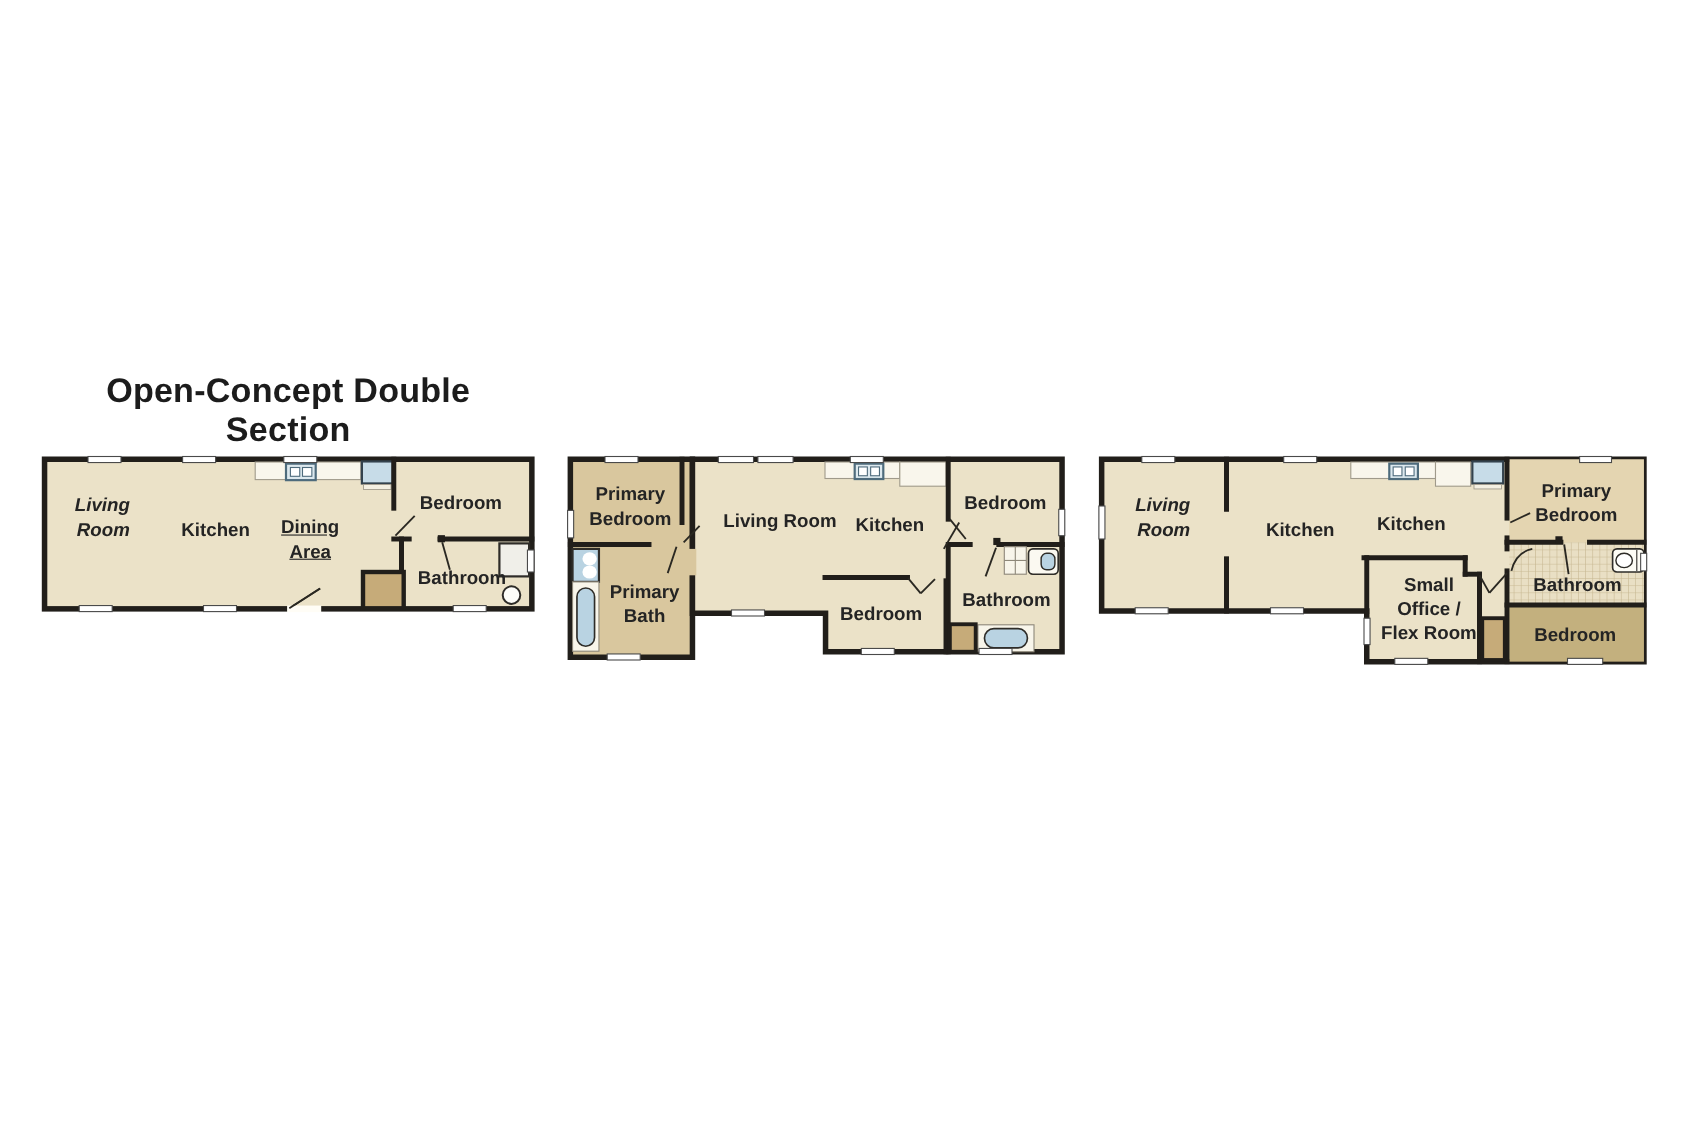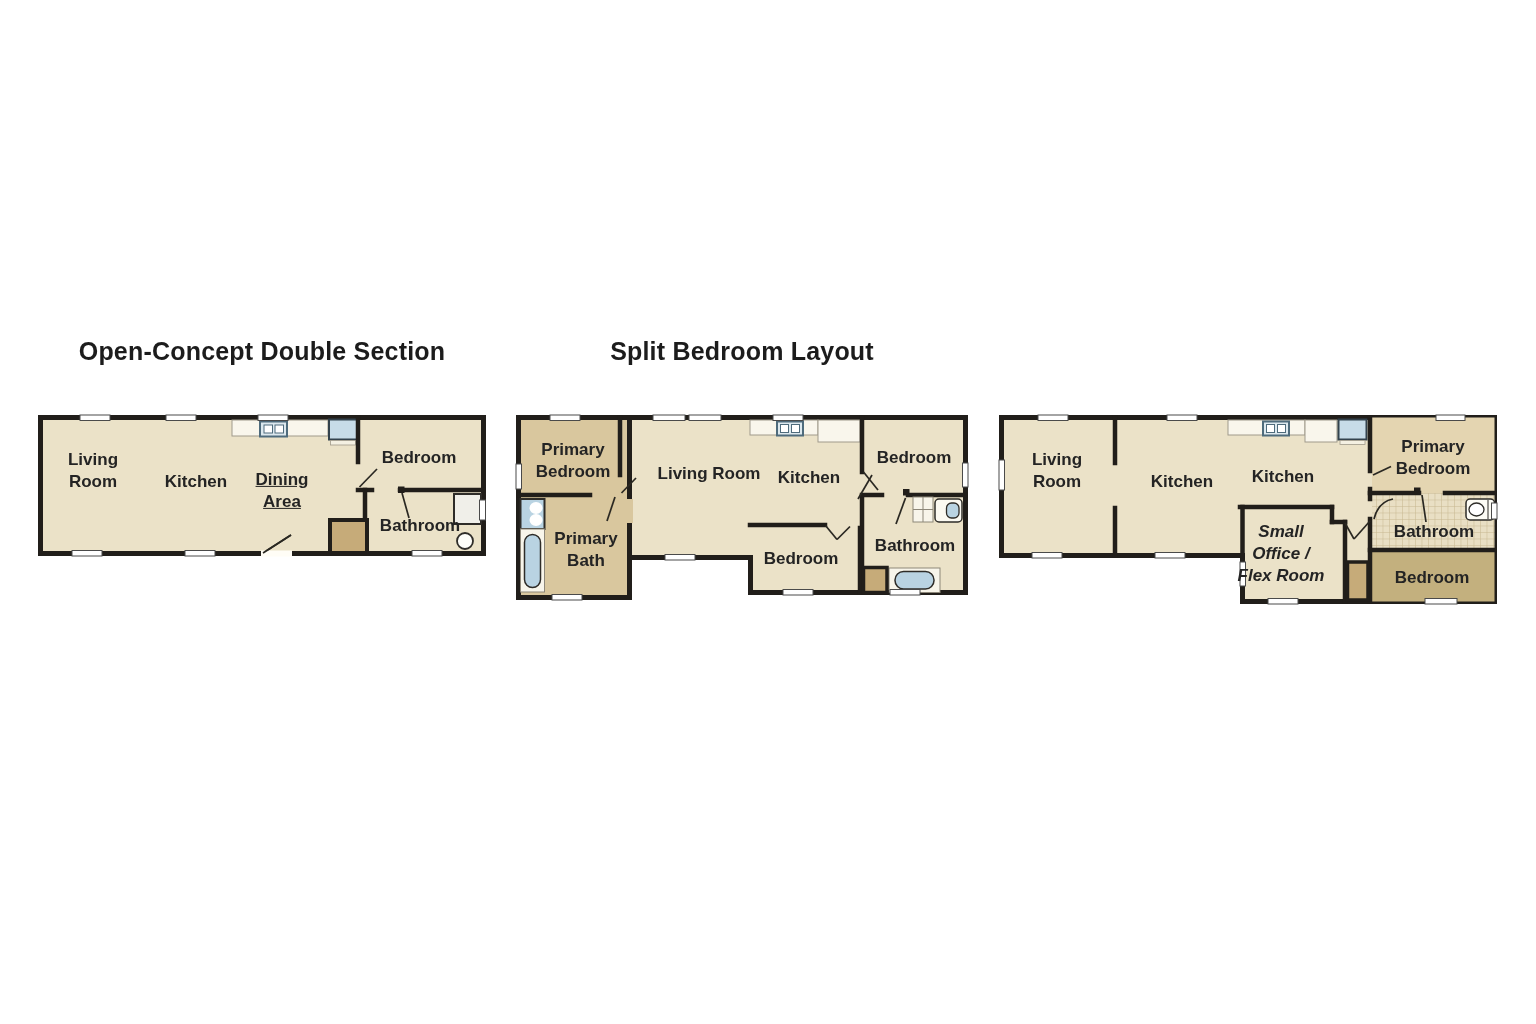--- a/index.html
+++ b/index.html
@@ -1,25 +1,25 @@
 <!DOCTYPE html>
 <html><head>
 <meta charset="utf-8">
 <style>
   html,body{margin:0;padding:0;background:#ffffff;}
   body{width:1536px;height:1024px;font-family:"Liberation Sans",sans-serif;}
   .stage{position:relative;width:1536px;height:1024px;background:#ffffff;overflow:hidden;}
   .plan{position:absolute;top:337px;}
   .plan-title{position:absolute;top:0;left:0;width:100%;margin:0;text-align:center;
-    font-size:25px;font-weight:700;color:#1c1c1c;letter-spacing:.2px;}
+    font-size:31px;font-weight:700;color:#1c1c1c;letter-spacing:.2px;}
   .floor{position:absolute;top:78px;left:0;}
   .floor svg{display:block;overflow:visible;}
   .lbl{position:absolute;transform:translate(-50%,-50%);font-size:17px;font-weight:700;
     color:#242424;line-height:1.3;white-space:pre-line;text-align:center;pointer-events:none;}
-  .lbl.left{text-align:center;}
+  .lbl.left{text-align:right;font-style:italic;}
 </style>
 </head>
 <body>
 
 <div class="stage">
 
   <section class="plan" style="left:38px;width:448px;height:260px;">
     <h2 class="plan-title">Open-Concept Double Section</h2>
     <div class="floor" style="width:448px;height:141px;">
       <svg width="448" height="141" viewBox="0 0 448 141">
@@ -72,21 +72,20 @@
 Room</div>
       <div class="lbl" style="left:158px;top:67px;">Kitchen</div>
       <div class="lbl" style="left:244px;top:76px;text-decoration:underline;">Dining
 Area</div>
       <div class="lbl" style="left:381px;top:43px;">Bedroom</div>
       <div class="lbl" style="left:382px;top:111px;">Bathroom</div>
     </div>
   </section>
 
   <section class="plan" style="left:516px;width:452px;height:280px;">
-    <h2 class="plan-title">Split Bedroom Layout</h2>
     <div class="floor" style="width:452px;height:185px;">
       <svg width="452" height="185" viewBox="0 0 452 185">
 
         <rect x="2.5" y="2.5" width="111" height="180" fill="#d9c79e" stroke="#211e1a" stroke-width="5"></rect>
 
         <path d="M113.5,2.5 H449.5 V177.5 H234.5 V142.5 H113.5 Z" fill="#ebe2c8" stroke="#211e1a" stroke-width="5"></path>
 
         <g>
           <rect x="234" y="5" width="68" height="15" fill="#f9f6ec" stroke="#a09a8b" stroke-width="1"></rect>
           <rect x="302" y="5" width="42" height="22" fill="#f9f6ec" stroke="#a09a8b" stroke-width="1"></rect>
@@ -248,19 +247,19 @@
         </g>
       </svg>
       <div class="lbl left" style="left:58px;top:56px;">Living
 Room</div>
       <div class="lbl" style="left:183px;top:67px;">Kitchen</div>
       <div class="lbl" style="left:284px;top:62px;">Kitchen</div>
       <div class="lbl" style="left:434px;top:43px;">Primary
 Bedroom</div>
       <div class="lbl" style="left:435px;top:117px;">Bathroom</div>
       <div class="lbl" style="left:433px;top:163px;">Bedroom</div>
-      <div class="lbl" style="left:282px;top:139px;font-style:italic;">Small
+      <div class="lbl" style="left:300px;top:139px;">Small
 Office /
 Flex Room</div>
     </div>
   </section>
 
 </div>
 
 </body></html>

